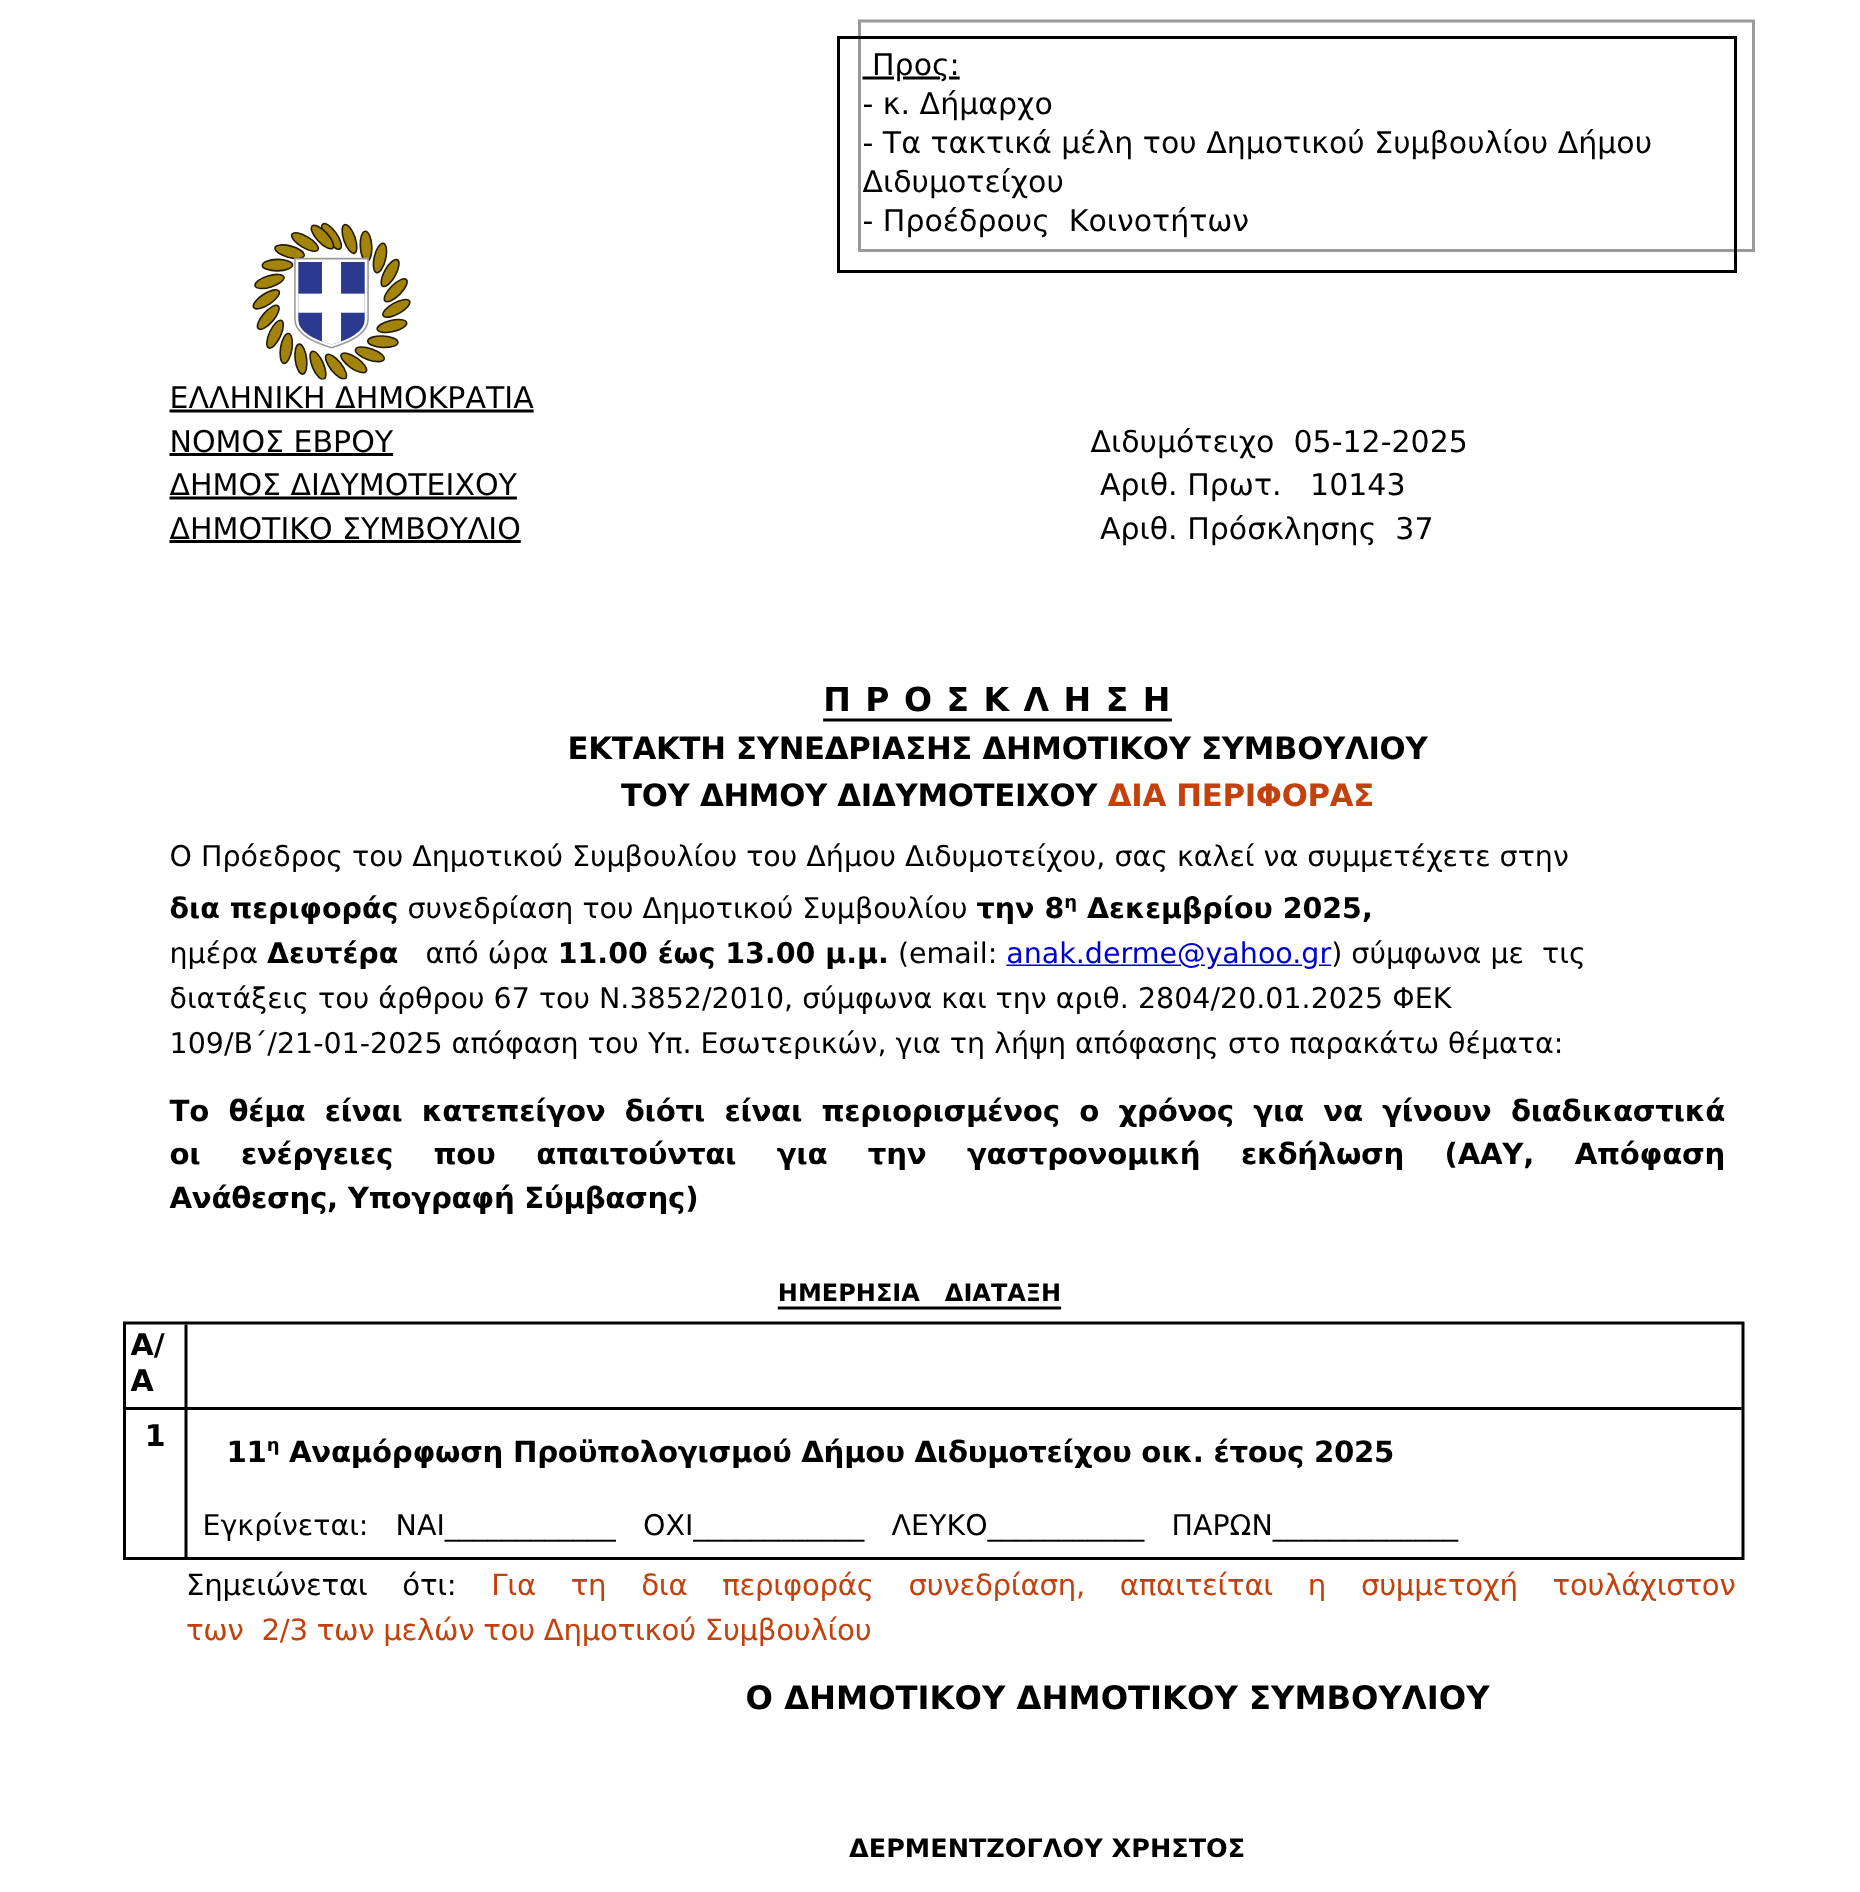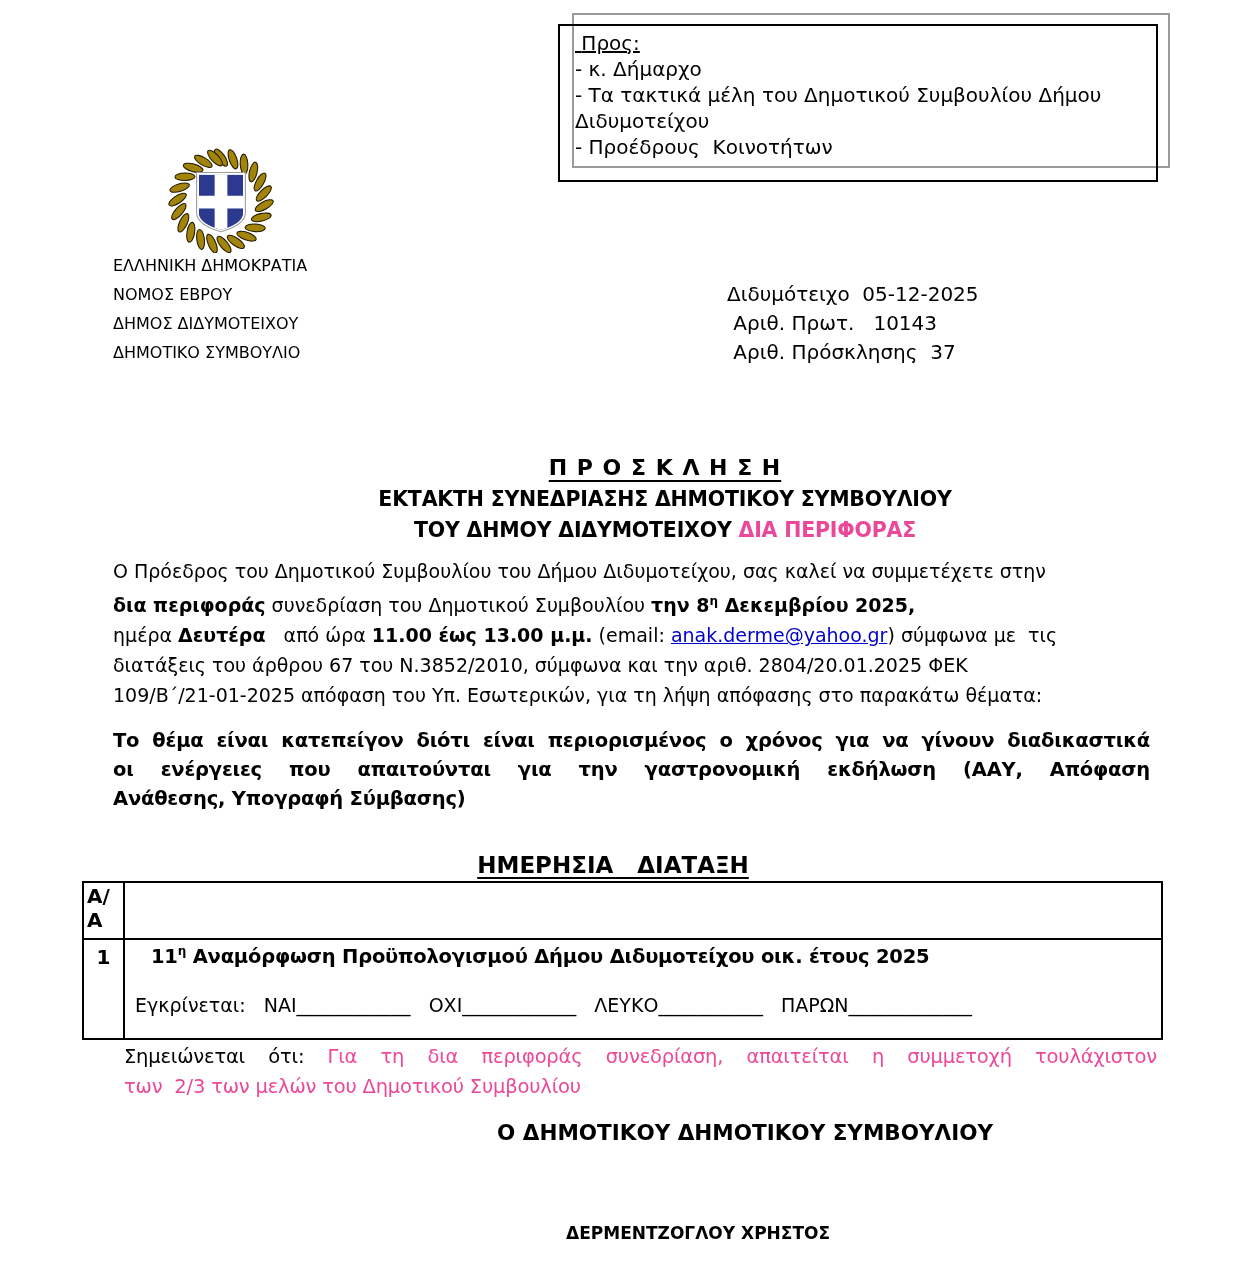--- a/index.html
+++ b/index.html
@@ -10,53 +10,53 @@
   [data-bind]{white-space:pre-wrap;}
   .abs{position:absolute;}
 
   
   .addr-outer{position:absolute; left:572px; top:13px; width:594px; height:151px; border:2px solid #9a9a9a; background:transparent;}
   .addr-box{position:absolute; left:558px; top:24px; width:596px; height:154px; border:2px solid #000; background:transparent;}
   .addr-text{position:absolute; left:575px; top:30px; width:575px; font-size:20px; line-height:26px;}
   .addr-label{text-decoration:underline;}
 
   
-  .org{position:absolute; left:113px; top:251px; font-size:16px; line-height:29px;}
+  .org{position:absolute; left:113px; top:251px; font-size:20px; line-height:29px;text-decoration:underline;}
   .meta{position:absolute; left:727px; top:280px; font-size:20px; line-height:29px;}
 
   
   .title-wrap{position:absolute; left:90px; top:455px; width:1150px; text-align:center;}
   .title-main{font-size:22px; font-weight:bold; letter-spacing:1px;}
   .title-main span{text-decoration:underline; text-decoration-thickness:2px; text-underline-offset:5px;}
   .title-sub{font-size:20.5px; font-weight:bold; margin-top:7px; letter-spacing:-0.2px;}
-  .gray{color:#ec4899;}
+  .gray{color:#c2410c;}
 
   
   .body-par{position:absolute; left:113px; top:556px; width:1070px; font-size:19px; line-height:30px;}
   .body-par .ln{white-space:nowrap;}
   b{font-weight:bold;}
   sup{font-size:12px; vertical-align:super; font-weight:bold;}
   a.email{color:#0000CC; text-decoration:underline; cursor:pointer;}
 
   
   .urgent{position:absolute; left:113px; top:726px; width:1037px; font-size:19.5px; font-weight:bold; line-height:29px; letter-spacing:-0.2px;}
   .just{text-align:justify; text-align-last:justify;}
   .just [data-bind]{white-space:normal;}
 
   
-  .agenda-head{position:absolute; left:0; top:852px; width:1226px; text-align:center; font-size:23px; font-weight:bold;}
+  .agenda-head{position:absolute; left:0; top:852px; width:1226px; text-align:center; font-size:16px; font-weight:bold;}
   .agenda-head span{text-decoration:underline; text-decoration-thickness:2px; text-underline-offset:4px;}
   .tbl{position:absolute; left:82px; top:881px; width:1081px; height:159px; border:2px solid #000; box-sizing:border-box;}
   .tbl .row1{height:57px; border-bottom:2px solid #000; box-sizing:border-box; display:flex;}
   .tbl .row2{height:100px; display:flex;}
   .c1{width:41px; border-right:2px solid #000; box-sizing:border-box; flex:none; padding-top:1px;}
   .c1 .hdr{font-size:20px; font-weight:bold; padding-left:3px;}
   .c1 .num{font-size:20px; font-weight:bold; text-align:center; padding-top:4px;}
   .c2{flex:1; padding-left:26px; box-sizing:border-box;}
-  .item-line{font-size:19.5px; font-weight:bold; padding-top:4px; letter-spacing:-0.2px;}
+  .item-line{font-size:19.5px; font-weight:bold; padding-top:16px; letter-spacing:-0.2px;}
   .approve-line{font-size:19px; margin-top:26px; margin-left:-16px;}
 
   
   .note{position:absolute; left:124px; top:1042px; width:1033px; font-size:19.5px; font-weight:normal; line-height:30px; letter-spacing:-0.2px;}
 
   
   .sig-role{position:absolute; left:497px; top:1120px; font-size:21.5px; font-weight:bold; white-space:nowrap;}
   .sig-name{position:absolute; left:566px; top:1223px; font-size:17px; font-weight:bold; white-space:nowrap;}
 </style>
 </head>

